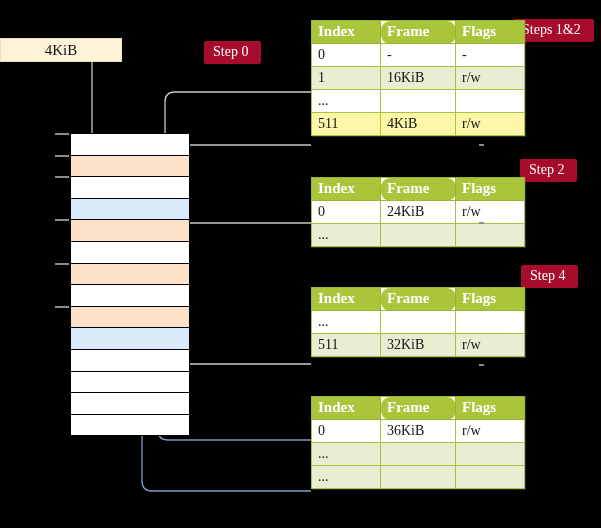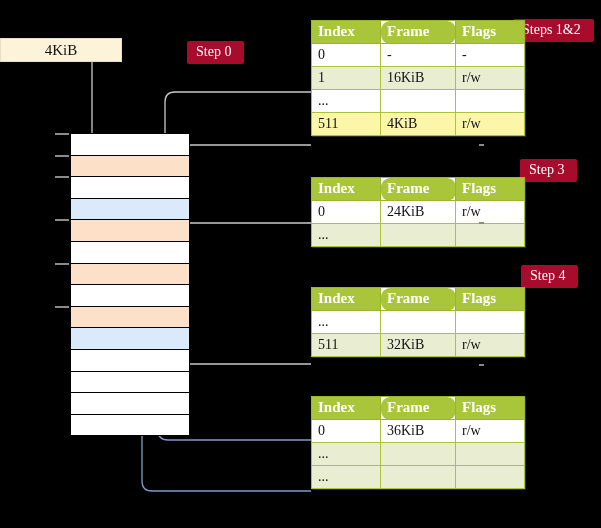--- a/index.html
+++ b/index.html
@@ -166,23 +166,23 @@
 
     <g>
       <path d="M 311 491 L 152 491 Q 142 491 142 481 L 142 212" stroke="#7e9dc4" stroke-width="1.3" fill="none" marker-end="url(#ah-blue)"></path>
     </g>
   </svg>
 
   <div class="src-box" id="src-box" style="left:0px; top:38px; width:120px; height:22px;">
     <span>4KiB</span>
   </div>
 
-  <div class="step-badge" style="left:187px; top:41px;text-align:center;">Step 0</div>
+  <div class="step-badge" style="left:204px; top:41px;text-align:center;">Step 0</div>
   <div class="step-badge" style="left:513px; top:19px;">Steps 1&amp;2</div>
-  <div class="step-badge" style="left:520px; top:159px;">Step 3</div>
+  <div class="step-badge" style="left:520px; top:159px;">Step 2</div>
   <div class="step-badge" style="left:521px; top:265px;">Step 4</div>
 
   <div id="memcol">
       <div class="mrow" style="top: 0px; height: 22.6px;"></div>
       <div class="mrow orange" style="top: 21.6px; height: 22.6px;"></div>
       <div class="mrow" style="top: 43.2px; height: 22.6px;"></div>
       <div class="mrow blue" style="top: 64.8px; height: 22.6px;"></div>
       <div class="mrow orange" style="top: 86.4px; height: 22.6px;"></div>
       <div class="mrow" style="top: 108px; height: 22.6px;"></div>
       <div class="mrow orange" style="top: 129.6px; height: 22.6px;"></div>

